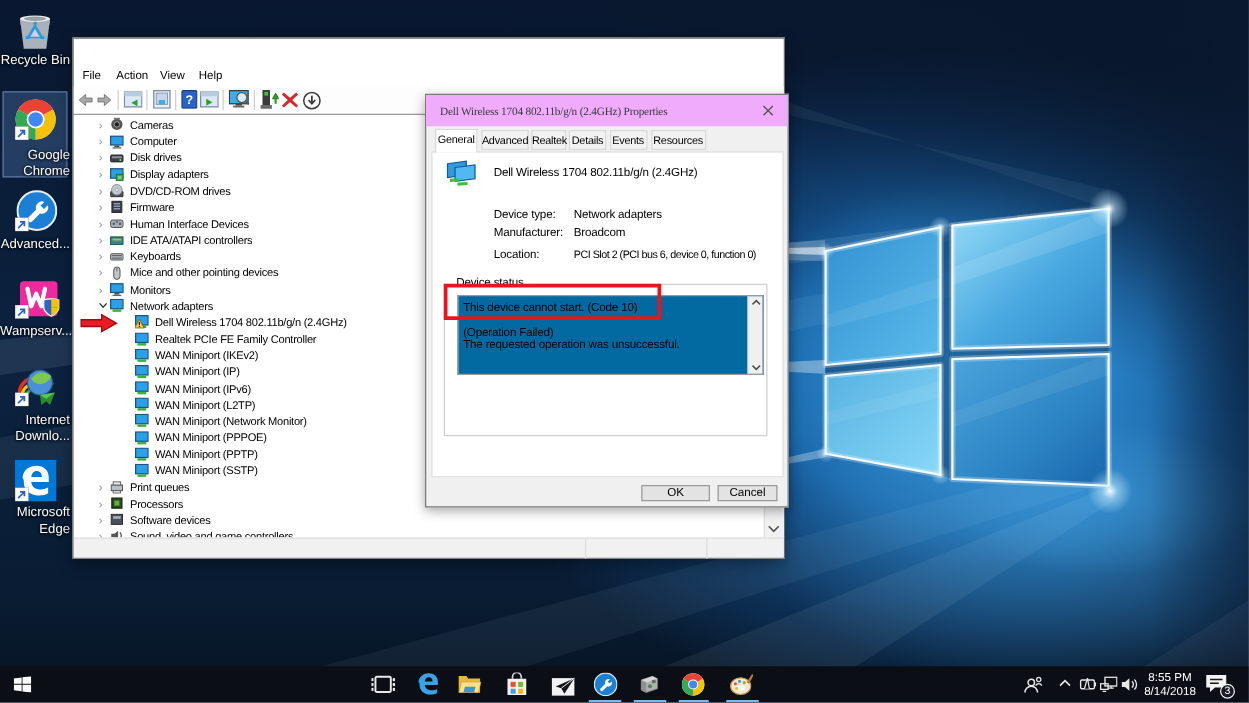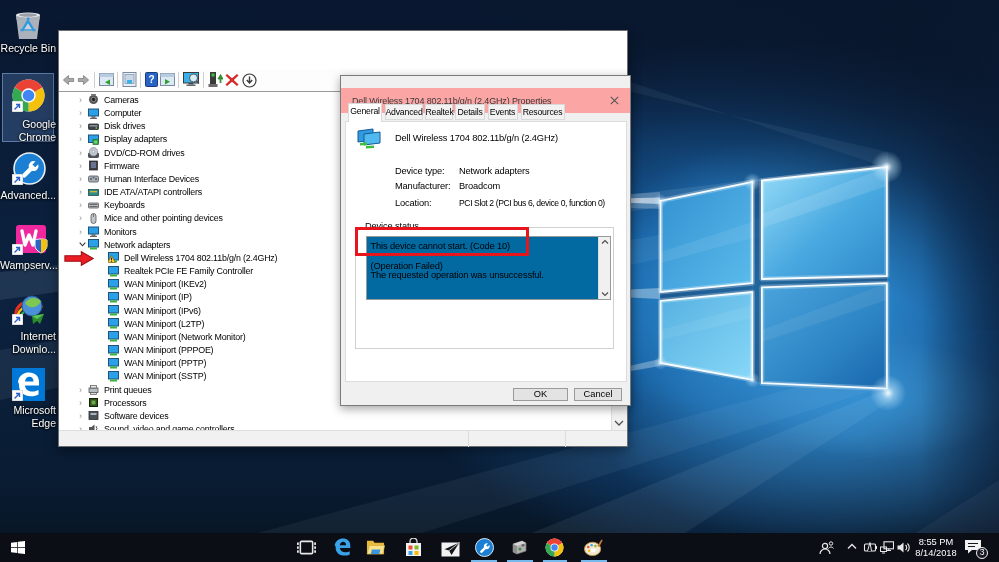--- a/index.html
+++ b/index.html
@@ -15,21 +15,21 @@
 #dm .menubar{position:absolute;left:0;top:24px;width:100%;height:14px;font-size:9.2px;color:#000;}
 #dm .menubar span{position:absolute;top:0;}
 #dm .toolbar{position:absolute;left:0;top:38px;width:100%;height:23px;background:#fdfdfd;border-bottom:1px solid #999;}
 #dm .tree{position:absolute;left:0;top:62px;width:568px;height:337px;background:#fff;overflow:hidden;}
 .trow{position:absolute;height:13.2px;font-size:8.9px;letter-spacing:-0.2px;color:#000;white-space:nowrap;display:flex;align-items:center;}
 .chev{color:#8f8f8f;font-size:9px;width:9px;flex:none;}
 #dm .hscroll{position:absolute;left:0;bottom:0;width:568px;height:16px;background:#f1f1f1;border-top:1px solid #dedede;}
 #dm .vscroll{position:absolute;right:0;top:62px;width:16px;height:337px;background:#f1f1f1;border-left:1px solid #dedede;}
 
 #dlg{position:absolute;left:340px;top:75px;width:291px;height:331px;background:#f0f0f0;border:1px solid #7a7a7a;box-shadow:0 3px 9px rgba(0,0,0,.35);}
-#dlg .titlebar{position:absolute;left:0;top:12px;width:100%;height:25px;background:#fca5a5;}
+#dlg .titlebar{position:absolute;left:0;top:0;width:100%;height:25px;background:#f0abfc;font-family:Liberation Serif, serif;}
 #dlg .title{position:absolute;left:11px;top:8px;font-size:9px;letter-spacing:-0.15px;color:#3a3a3a;}
 .tab{position:absolute;top:28px;height:16px;background:#f2f2f2;border:1px solid #d9d9d9;font-size:8.7px;letter-spacing:-0.2px;color:#000;text-align:center;line-height:15px;}
 .tab.sel{top:26.5px;height:19px;background:#fff;border-bottom:none;z-index:3;}
 #tabpage{position:absolute;left:4px;top:45px;width:282px;height:261px;background:#fff;border:1px solid #dcdcdc;}
 .dtext{position:absolute;font-size:9.3px;letter-spacing:-0.15px;color:#000;white-space:nowrap;}
 #devstatus{position:absolute;left:8.5px;top:105px;width:259px;height:122px;border:1px solid #d0d0d0;}
 #statusbox{position:absolute;left:10px;top:8px;width:245px;height:64px;background:#0369a1;border:1px solid #999;}
 #redrect{position:absolute;left:13.5px;top:151px;width:174px;height:29px;border:3px solid #e9151c;z-index:5;}
 .btn{position:absolute;top:312px;height:13px;background:#e3e3e3;border:1px solid #9a9a9a;font-size:9.3px;text-align:center;line-height:11px;color:#000;}
 
@@ -230,20 +230,26 @@
     <path d="M6 14 C7 7 12 4.5 17 4.5 c6 0 10 3.5 10 9.5 v3.5 h-14 c0.3 4 3.5 6 7.5 6 2.5 0 4.5-0.6 6-1.5 v4.5 c-2 1.2-4.5 1.8-7.5 1.8 -7 0-12-4.3-12-11 0-0.5 0-1 0-1.3 z M13 13.5 h8.5 c0-3-1.6-4.8-4.2-4.8 -2.3 0-3.9 1.8-4.3 4.8 z" fill="#fff"></path>
   </svg>
   <svg class="abs" style="left:12px;top:390px" width="11" height="11" viewBox="0 0 11 11">
         <rect width="11" height="11" fill="#fff" stroke="#888" stroke-width=".5"></rect>
         <path d="M2.5 8.5 L7 4 M4 3.5 h3.5 v3.5" fill="none" stroke="#2a5fd0" stroke-width="1.4"></path>
       </svg>
   <div class="dlabel" style="top:404px">Microsoft<br>Edge</div>
 </div>
 
 <div id="dm">
+  <div class="menubar">
+    <span style="left:7px">File</span>
+        <span style="left:34px">Action</span>
+        <span style="left:69px">View</span>
+        <span style="left:100px">Help</span>
+  </div>
   <div class="toolbar" id="tb">
     <svg class="abs" style="left:3px;top:5px" width="13" height="12" viewBox="0 0 14 14">
           <path d="M13 5.2 h-6 v-3.4 L1 7 l6 5.2 v-3.4 h6 z" fill="#a8a8a8" stroke="#707070" stroke-width=".8"></path>
         </svg>
     <svg class="abs" style="left:18px;top:5px" width="13" height="12" viewBox="0 0 14 14">
           <path d="M1 5.2 h6 v-3.4 L13 7 l-6 5.2 v-3.4 h-6 z" fill="#a8a8a8" stroke="#707070" stroke-width=".8"></path>
         </svg>
     <div class="abs" style="left:35px;top:3px;width:1px;height:16px;background:#d0d0d0"></div>
     <svg class="abs" style="left:40px;top:4px" width="15" height="14" viewBox="0 0 15 14">
           <rect x="0.5" y="0.5" width="14" height="12" fill="#dce8f4" stroke="#7a8ba0" stroke-width="1"></rect>

